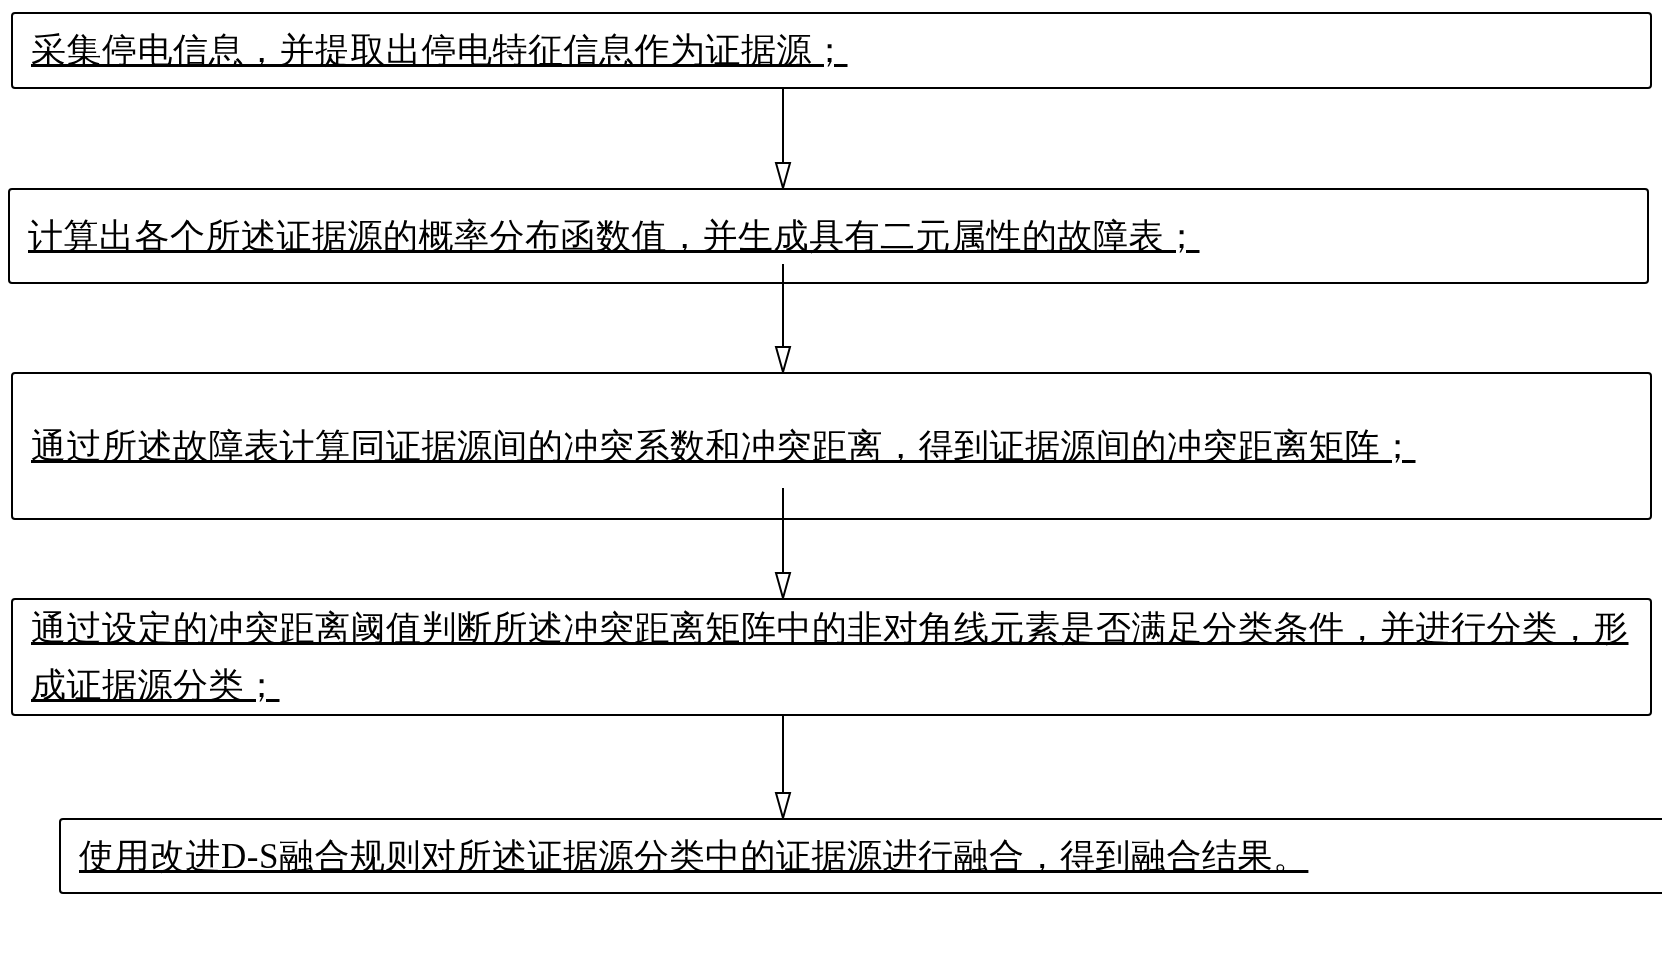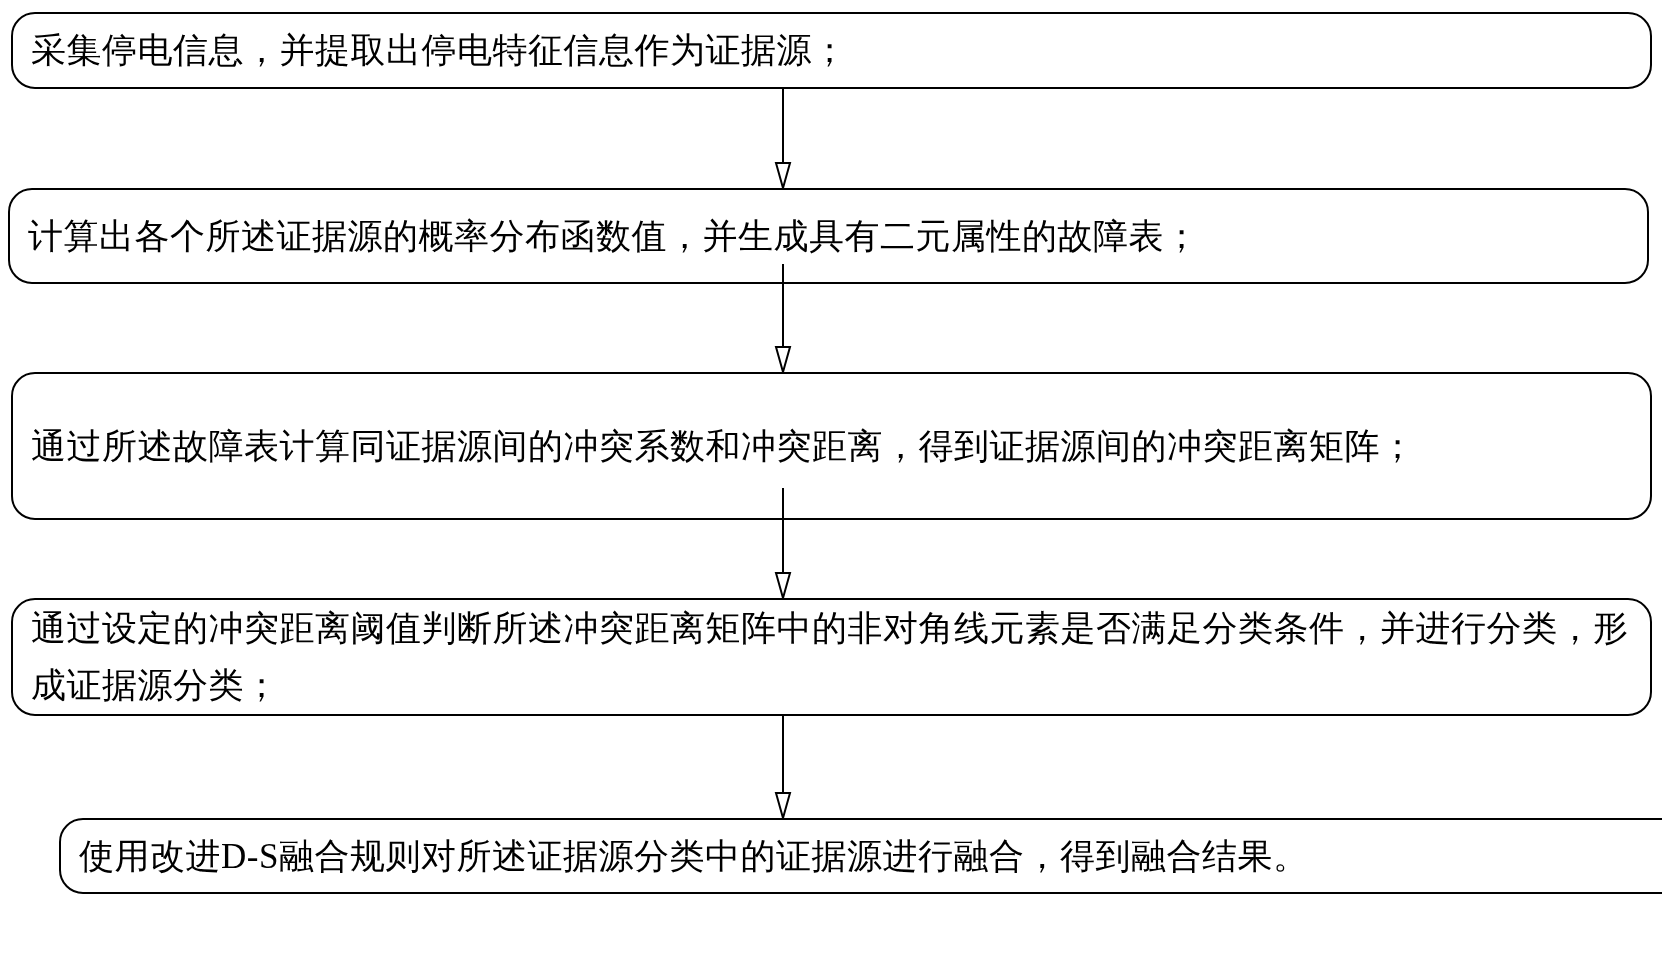--- a/index.html
+++ b/index.html
@@ -19,25 +19,26 @@
     position: absolute;
     left: 0;
     top: 0;
     width: 1662px;
     height: 965px;
   }
   .node {
     position: absolute;
     box-sizing: border-box;
     border: 2px solid #000000;
-    border-radius: 24px;
+    border-radius: 4px;
     background: #ffffff;
     display: flex;
     align-items: center;
     padding: 0 18px;
+    text-decoration: underline;
   }
   .node-text {
     font-family: "Liberation Serif", "DejaVu Serif", serif;
     font-size: 35px;
     line-height: 57px;
     color: #000000;
     letter-spacing: 0.5px;
     white-space: pre-wrap;
     font-weight: 400;
   }

